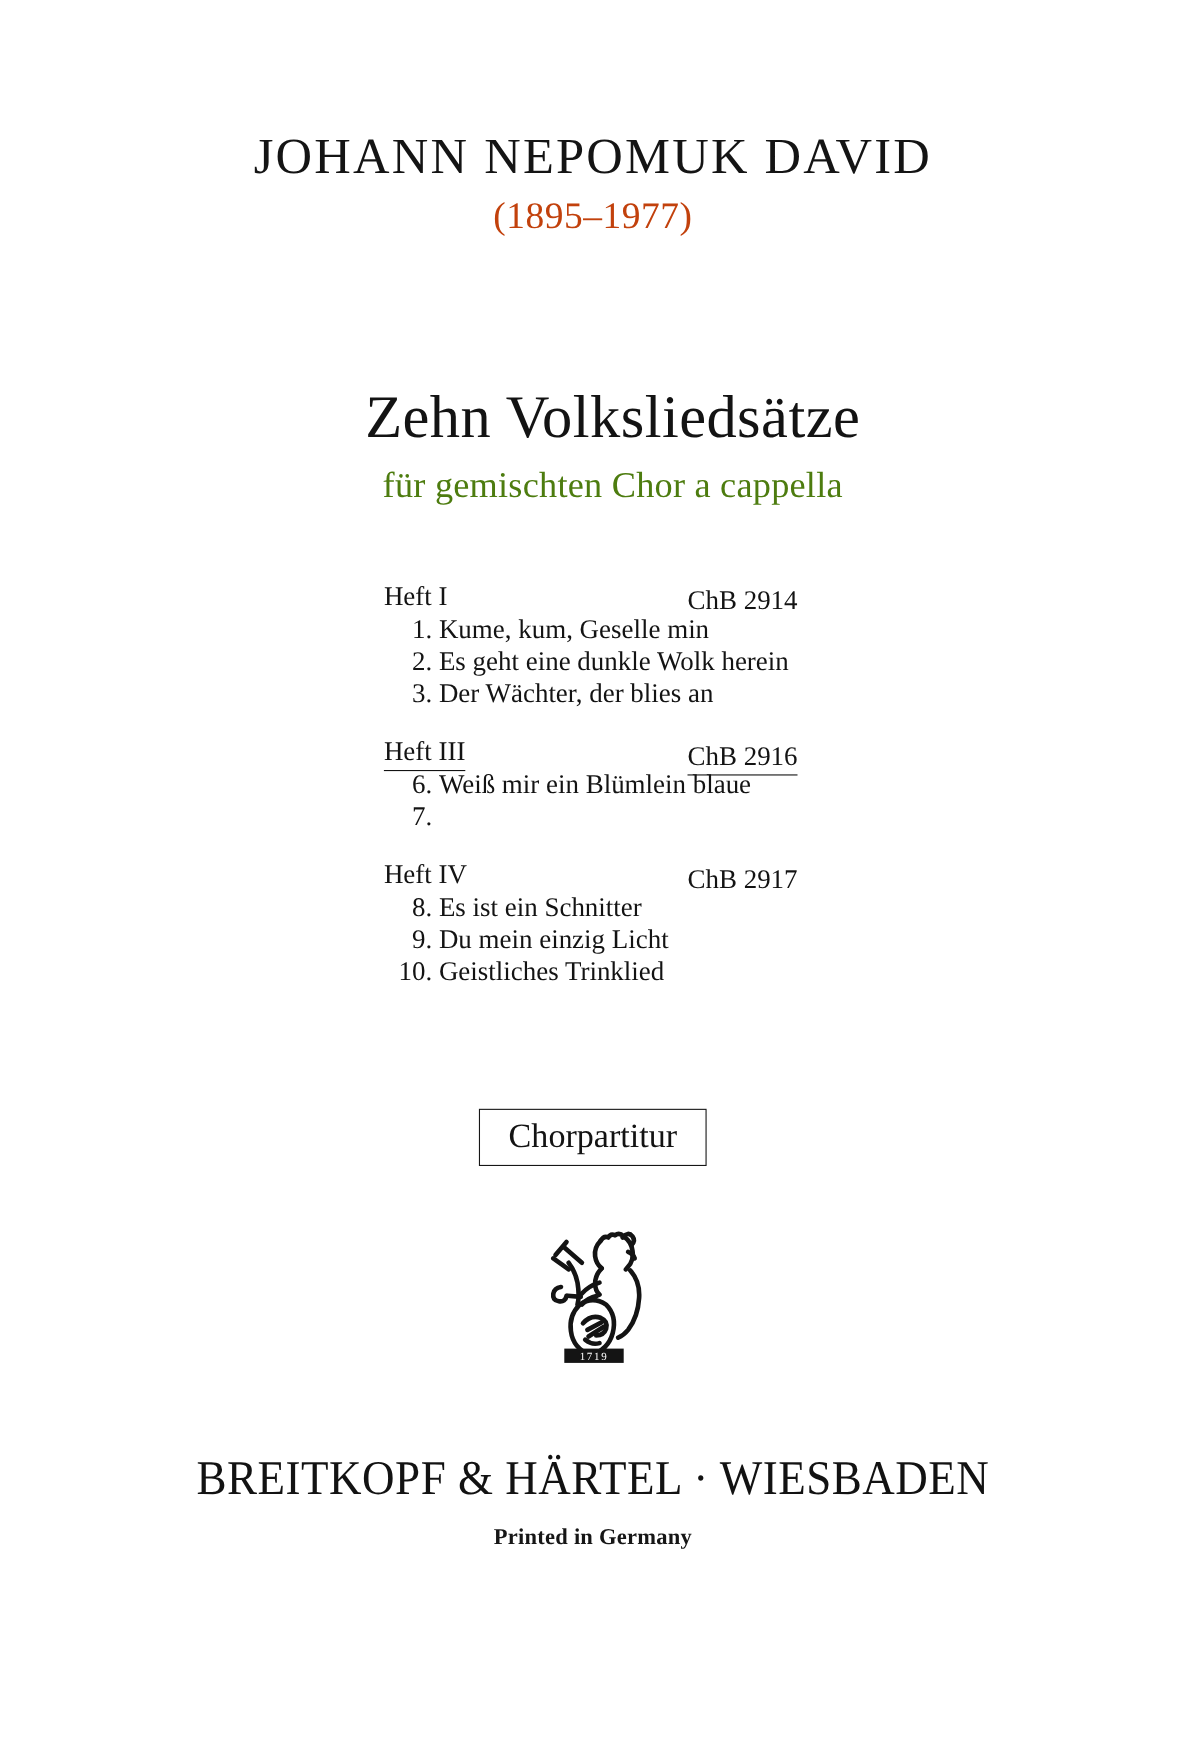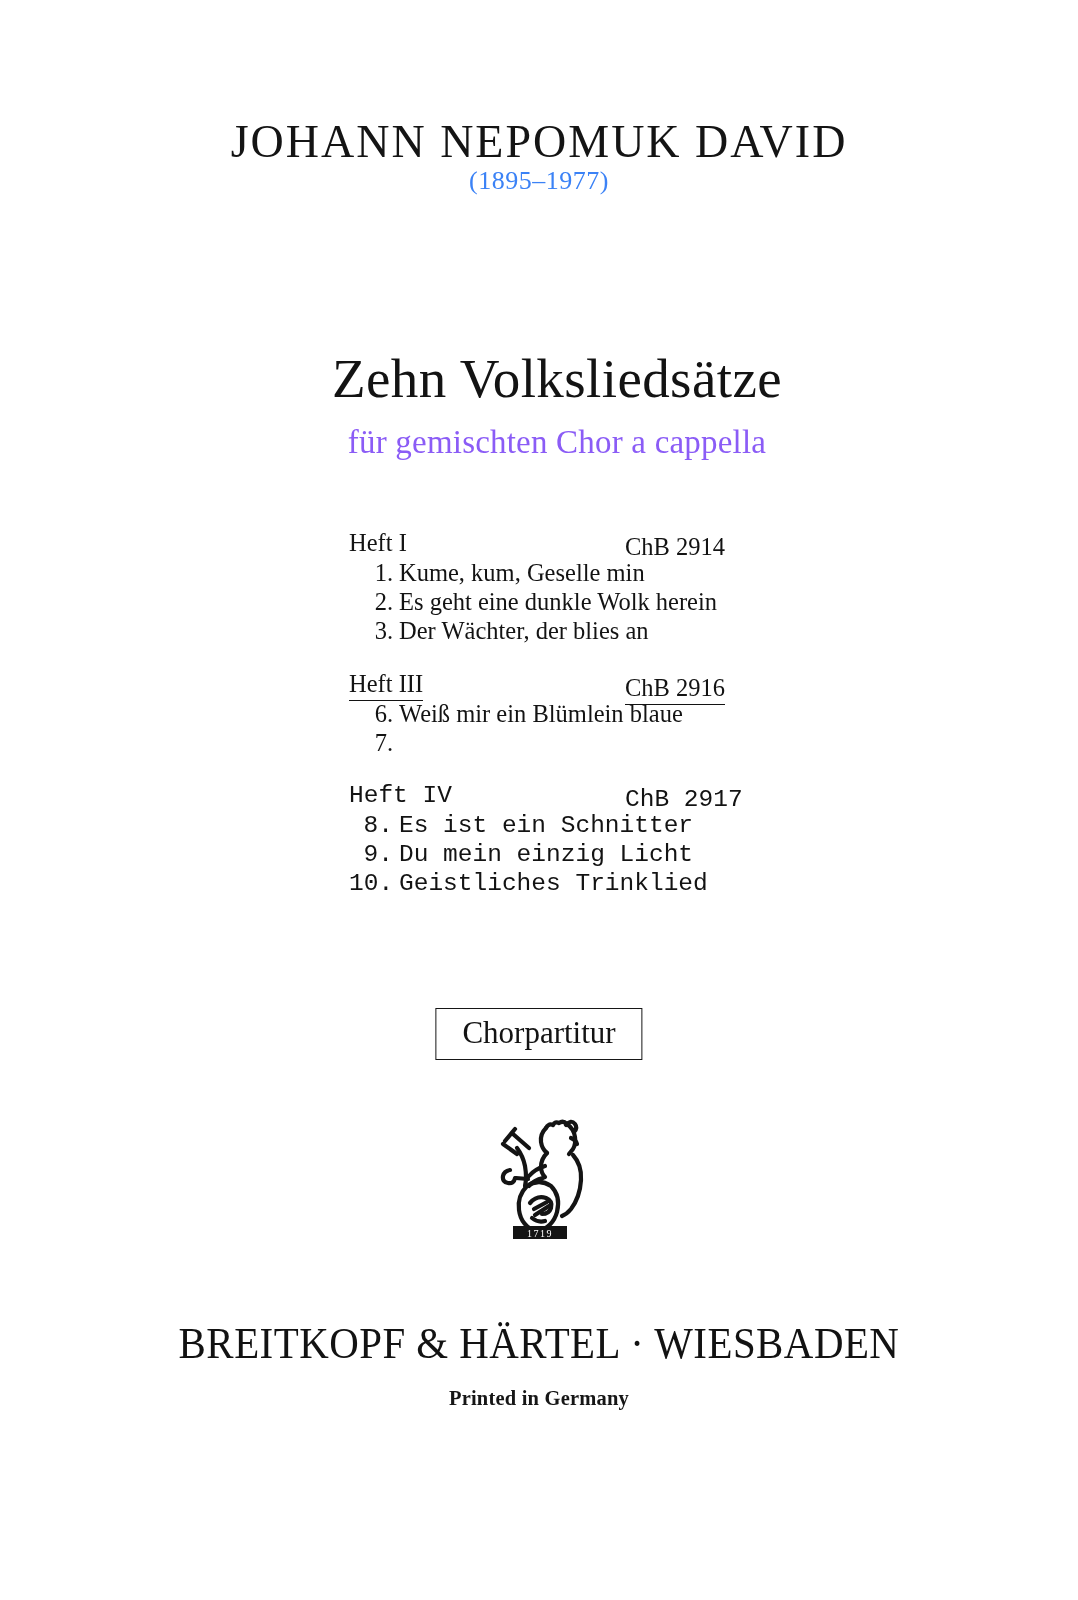--- a/index.html
+++ b/index.html
@@ -33,23 +33,24 @@
   .composer-name {
     font-family: "Liberation Serif", "DejaVu Serif", serif;
     font-size: 46px;
     line-height: 1.05;
     letter-spacing: 2.0px;
     color: #141414;
     white-space: nowrap;
     text-transform: uppercase;
   }
   .composer-dates {
-    font-size: 26px;
+    margin-top: 12px;
+    font-size: 34px;
     letter-spacing: 0.5px;
-    color: #3b82f6;
+    color: #c2410c;
   }
 
   
   .title-block {
     position: absolute;
     top: 348px;
     left: 0;
     right: 0;
     text-align: center;
     padding-left: 36px;
@@ -59,36 +60,36 @@
     line-height: 1.12;
     letter-spacing: 0.4px;
     color: #131313;
     font-weight: normal;
     margin: 0;
   }
   .work-subtitle {
     margin-top: 14px;
     font-size: 33px;
     letter-spacing: 0.2px;
-    color: #8b5cf6;
+    color: #4d7c0f;
   }
 
   
   .contents {
     position: absolute;
     top: 528px;
     left: 349px;
     width: 400px;
     font-size: 24.5px;
     color: #131313;
   }
   .volume {
     margin-bottom: 24px;
   }
-  .volume:last-child { margin-bottom: 14px; font-family: Liberation Mono, monospace; }
+  .volume:last-child { margin-bottom: 14px; }
 
   .volume-head {
     position: relative;
     height: 30px;
     line-height: 30px;
     white-space: nowrap;
   }
   .volume-head .heft {
     position: absolute;
     left: 0;

